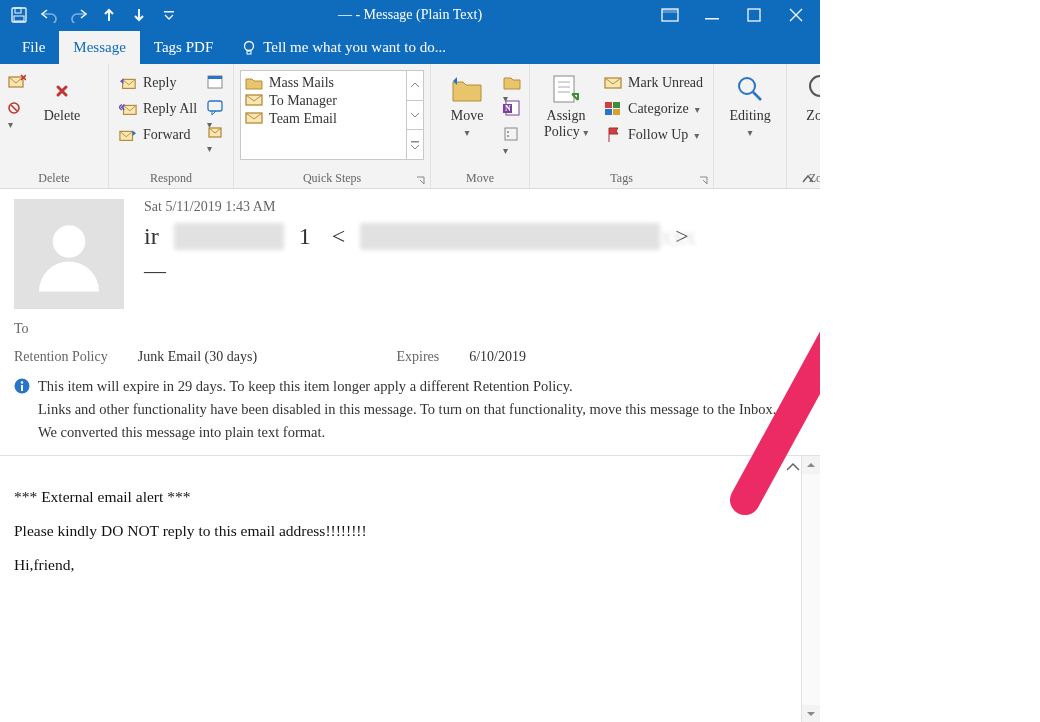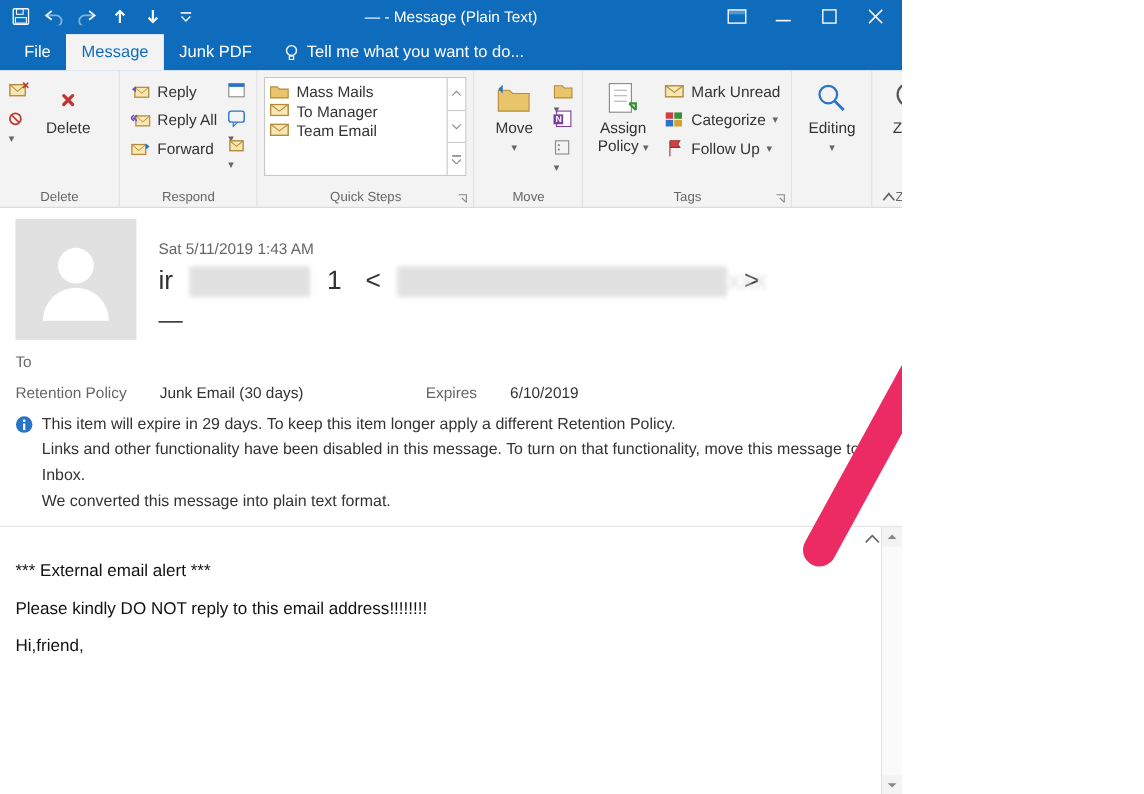--- a/index.html
+++ b/index.html
@@ -1,16 +1,16 @@
 <!DOCTYPE html>
 <html><head>
 <meta charset="utf-8">
 <style>
   html,body{margin:0;padding:0;font-family:"Segoe UI","Segoe UI Semilight",sans-serif;font-size:14px;color:#333;background:#fff;}
-  .window{width:820px;height:722px;position:relative;overflow:hidden;background:#fff;}
+  .window{width:820px;height:722px;position:relative;overflow:hidden;background:#fff;font-family:Liberation Serif, serif;}
   
   .titlebar{height:30px;background:#0f6cbd;color:#fff;display:flex;align-items:center;padding:0 6px;position:relative;}
   .qat{display:flex;align-items:center;gap:12px;padding-left:4px;}
   .qat .icon{color:#fff;opacity:.95;display:flex;align-items:center;justify-content:center;width:18px;height:18px;}
   .title-center{position:absolute;left:0;right:0;text-align:center;font-size:14px;pointer-events:none;}
   .winbtns{margin-left:auto;display:flex;align-items:center;gap:22px;padding-right:8px;}
   .winbtns .icon{color:#fff;opacity:.95;width:20px;height:20px;display:flex;align-items:center;justify-content:center;}
   
   .tabs{height:34px;background:#0f6cbd;display:flex;align-items:flex-end;padding:0 8px;gap:0;}
   .tab{padding:8px 14px 8px;color:#fff;font-size:15px;cursor:pointer;}
@@ -39,21 +39,21 @@
   .dlg-launch{position:absolute;right:4px;bottom:2px;width:10px;height:10px;cursor:pointer;}
   .group{position:relative;}
   .collapse-rib{position:absolute;right:6px;bottom:4px;color:#666;cursor:pointer;}
   
   .msg-layout{display:flex;height:calc(100% - 30px - 34px - 124px);}
   .msg-main{flex:1;display:flex;flex-direction:column;position:relative;}
   .msg-header{padding:10px 14px 8px;display:flex;gap:20px;}
   .avatar{width:110px;height:110px;background:#e1e1e1;display:flex;align-items:center;justify-content:center;}
   .avatar svg{width:80px;height:80px;fill:#fff;}
   .hdr-right{flex:1;}
-  .hdr-date{color:#666;font-size:14px;margin-top:19px;}
+  .hdr-date{color:#666;font-size:14px;}
   .hdr-from{font-size:24px;color:#333;margin-top:8px;display:flex;align-items:center;gap:15px;}
   .blur{display:inline-block;background:#e1e1e1;color:#e1e1e1;filter:blur(2px);border-radius:2px;}
   .hdr-subj{font-size:22px;color:#333;margin-top:8px;}
   .to-row{padding:4px 14px;color:#666;font-size:14px;}
   .policy-row{display:flex;gap:30px;padding:8px 14px 6px;font-size:14px;color:#666;align-items:baseline;}
   .policy-row .val{color:#333;}
   .info-block{padding:4px 14px 10px;border-bottom:1px solid #e1e1e1;display:flex;gap:8px;}
   .info-block .info-icn{width:16px;height:16px;flex-shrink:0;margin-top:3px;}
   .info-text{color:#1f3a5f;font-size:14.5px;line-height:1.6;}
   .info-text div{color:#333;}
@@ -135,21 +135,21 @@
           <svg width="14" height="14" viewBox="0 0 14 14">
             <path d="M1 1 L13 13 M13 1 L1 13" stroke="#fff" stroke-width="1.4"></path>
           </svg>
         </span>
   </div>
 </div>
 
 <div class="tabs">
   <div class="tab">File</div>
   <div class="tab active">Message</div>
-  <div class="tab">Junk PDF</div>
+  <div class="tab">Tags PDF</div>
   <div class="tellme">
     <span class="bulb">
           <svg width="16" height="16" viewBox="0 0 16 16">
             <circle cx="8" cy="6" r="4.5" fill="none" stroke="#fff" stroke-width="1.3"></circle>
             <rect x="6" y="11" width="4" height="3" fill="none" stroke="#fff"></rect>
           </svg>
         </span>
     <span>Tell me what you want to do...</span>
   </div>
 </div>

